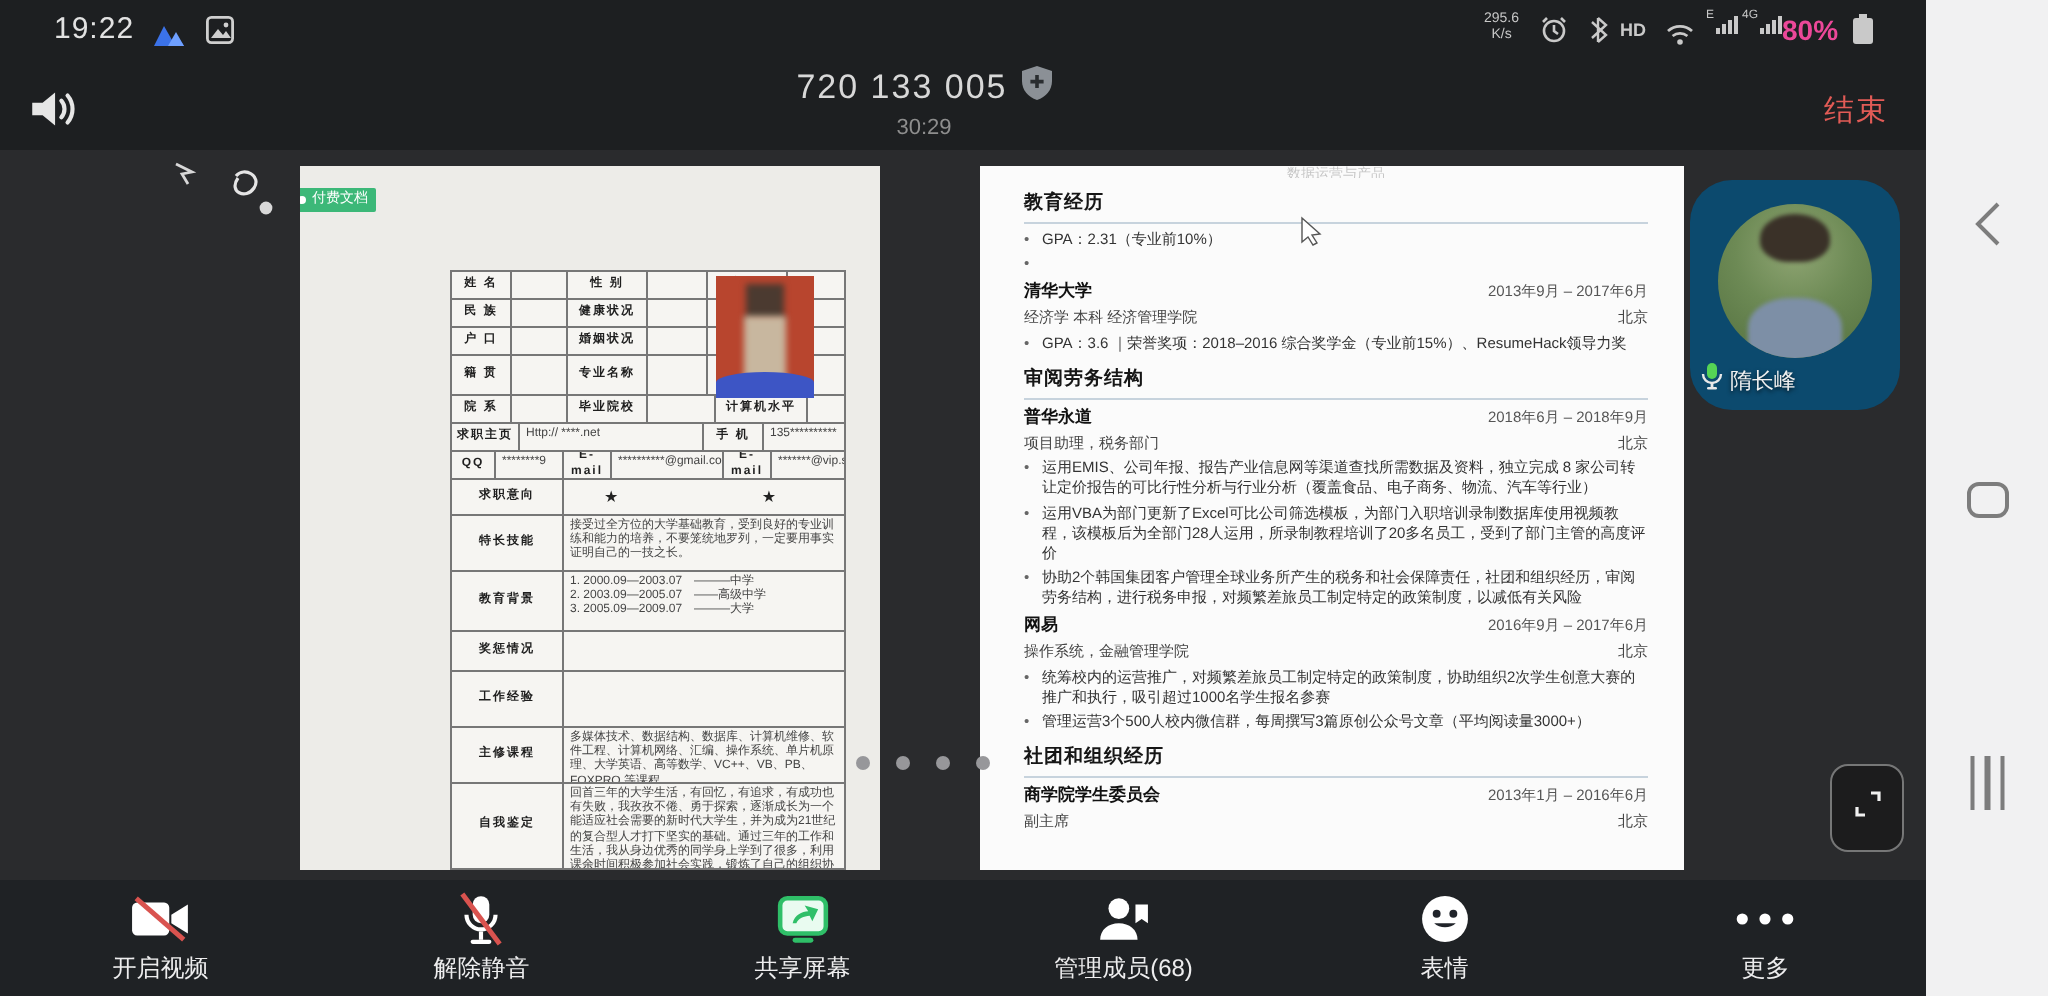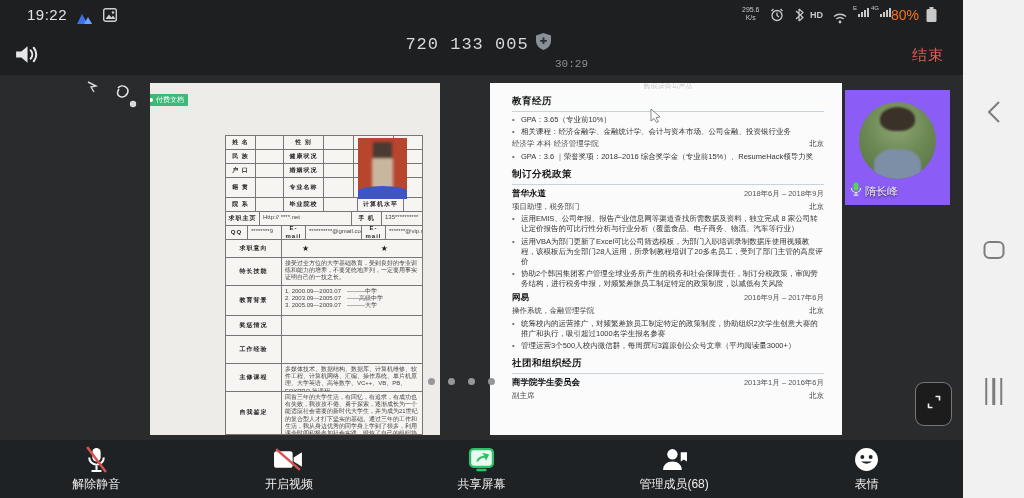--- a/index.html
+++ b/index.html
@@ -8,25 +8,25 @@
 
   
   .time { position:absolute; left:27px; top:6px; font-size:15px; color:#e2e2e2; letter-spacing:.5px; }
   .sb-ico { position:absolute; top:8px; }
   .netspeed { position:absolute; left:742px; top:6px; font-size:7px; line-height:7.5px; color:#c9c9c9; text-align:center; }
   .hd-label { position:absolute; left:810px; top:10px; font-size:9px; font-weight:bold; color:#c9c9c9; }
   .sigwrap { position:absolute; top:8px; display:flex; align-items:flex-end; gap:1px; }
   .siglbl { font-size:6px; color:#c9c9c9; transform:translateY(-6px); }
   .bars { display:flex; align-items:flex-end; gap:1px; }
   .bars i { display:block; width:2px; background:#c9c9c9; }
-  .battery-pct { position:absolute; left:891px; top:7px; font-size:14px; color:#f97316; }
+  .battery-pct { position:absolute; left:891px; top:7px; font-size:14px; color:#ec4899;font-weight:bold; }
 
   
   .spk { position:absolute; left:13px; top:41px; }
-  .mid-block { position:absolute; left:368px; top:33px; width:220px; text-align:right; cursor:default;font-family:Liberation Mono, monospace; }
+  .mid-block { position:absolute; left:352px; top:33px; width:220px; text-align:center; cursor:default; }
   .mid-row { display:flex; align-items:center; justify-content:center; gap:7px; }
   .meeting-id { font-size:17px; color:#d8d8d8; letter-spacing:1px; }
   .timer { font-size:11px; color:#8e8e8e; margin-top:3px; }
   .end-btn { position:absolute; left:912px; top:46px; font-size:15px; color:#e25b56; letter-spacing:1px; cursor:pointer; }
 
   
   .share { position:absolute; left:0; top:75px; width:963px; height:365px; background:#2a2b2d; overflow:hidden; }
   .doodles { position:absolute; left:80px; top:1px; }
 
   .page { position:absolute; top:8px; height:352px; overflow:hidden; }
@@ -62,21 +62,21 @@
   .e-sub { display:flex; justify-content:space-between; font-size:7.5px; color:#444; margin-top:2px; }
   .bullet { display:flex; font-size:7.5px; color:#333; line-height:10px; margin-top:2.5px; }
   .bullet .b { flex:0 0 9px; color:#666; }
 
   .dots { position:absolute; left:428px; top:303px; display:flex; gap:13px; }
   .dot { width:7px; height:7px; border-radius:50%; background:#97979a; }
 
   .cursor { position:absolute; left:650px; top:33px; }
 
   
-  .tile { position:absolute; left:845px; top:90px; width:105px; height:115px; background:#8b5cf6; cursor:pointer; }
+  .tile { position:absolute; left:845px; top:90px; width:105px; height:115px; background:#0c4a6e; cursor:pointer;border-radius:21px; }
   .avatar { position:absolute; left:14px; top:12px; width:77px; height:77px; border-radius:50%; overflow:hidden;
             background:radial-gradient(circle at 50% 30%, #8fa573 0%, #6d8a55 45%, #53703f 100%); }
   .avatar::before { content:""; position:absolute; left:21px; top:5px; width:35px; height:24px; background:#3a3128;
             border-radius:50% 50% 42% 42%; filter:blur(1px); }
   .avatar::after { content:""; position:absolute; left:15px; bottom:-2px; width:47px; height:32px; background:#7d8fa6;
             border-radius:45% 45% 0 0; filter:blur(1px); }
   .tile-foot { position:absolute; left:5px; bottom:5px; display:flex; align-items:center; gap:3px; }
   .p-name { font-size:11px; color:#f0f0f0; text-shadow:0 1px 2px rgba(0,0,0,.7); }
 
   
@@ -290,55 +290,58 @@
       </div>
   </div>
 
   <div class="page page-right">
     <div class="rp-inner">
       <div class="top-frag">数据运营与产品</div>
     <div class="sec-title">教育经历</div>
         <div class="sec-rule"></div>
         <div class="bullet">
           <span class="b">•</span>
-          <span>GPA：3.65（专业前10%）</span>
-        </div>
-        <div class="bullet">
-          <span class="b">•</span>
-          <span>相关课程：经济金融学、金融统计学、会计与资本市场、公司金融、投资银行业务</span>
+          <span>GPA：2.31（专业前10%）</span>
+        </div>
+        <div class="bullet">
+          <span class="b">•</span>
+        </div>
+        <div class="e-head">
+          <span class="e-org">清华大学</span>
+          <span class="e-period">2013年9月 – 2017年6月</span>
         </div>
         <div class="e-sub">
           <span>经济学 本科 经济管理学院</span>
           <span>北京</span>
         </div>
         <div class="bullet">
           <span class="b">•</span>
           <span>GPA：3.6 ｜荣誉奖项：2018–2016 综合奖学金（专业前15%）、ResumeHack领导力奖</span>
         </div>
-        <div class="sec-title">制订分税政策</div>
+        <div class="sec-title">审阅劳务结构</div>
         <div class="sec-rule"></div>
         <div class="e-head">
           <span class="e-org">普华永道</span>
           <span class="e-period">2018年6月 – 2018年9月</span>
         </div>
         <div class="e-sub">
           <span>项目助理，税务部门</span>
           <span>北京</span>
         </div>
         <div class="bullet">
           <span class="b">•</span>
           <span>运用EMIS、公司年报、报告产业信息网等渠道查找所需数据及资料，独立完成 8 家公司转让定价报告的可比行性分析与行业分析（覆盖食品、电子商务、物流、汽车等行业）</span>
         </div>
         <div class="bullet">
           <span class="b">•</span>
           <span>运用VBA为部门更新了Excel可比公司筛选模板，为部门入职培训录制数据库使用视频教程，该模板后为全部门28人运用，所录制教程培训了20多名员工，受到了部门主管的高度评价</span>
         </div>
         <div class="bullet">
           <span class="b">•</span>
-          <span>协助2个韩国集团客户管理全球业务所产生的税务和社会保障责任，制订分税政策，审阅劳务结构，进行税务申报，对频繁差旅员工制定特定的政策制度，以减低有关风险</span>
+          <span>协助2个韩国集团客户管理全球业务所产生的税务和社会保障责任，社团和组织经历，审阅劳务结构，进行税务申报，对频繁差旅员工制定特定的政策制度，以减低有关风险</span>
         </div>
         <div class="e-head">
           <span class="e-org">网易</span>
           <span class="e-period">2016年9月 – 2017年6月</span>
         </div>
         <div class="e-sub">
           <span>操作系统，金融管理学院</span>
           <span>北京</span>
         </div>
         <div class="bullet">
@@ -396,44 +399,44 @@
     <svg width="20" height="20" viewBox="0 0 20 20" fill="none" stroke="#f0f0f0" stroke-width="1.6">
         <path d="M11.5 4.5h4v4"></path>
         <path d="M8.5 15.5h-4v-4"></path>
       </svg>
   </span>
 </div>
 
 <div class="toolbar">
     <div class="tb-item">
       <div class="tb-icon">
+        <svg width="31" height="23" viewBox="0 0 30 22">
+          <rect x="1" y="3" width="18" height="16" rx="2.5" fill="#fff"></rect>
+          <path d="M20 9l8-5v14l-8-5z" fill="#fff"></path>
+          <line x1="3" y1="1" x2="26" y2="21" stroke="#d9534f" stroke-width="2.4"></line>
+        </svg>
+      </div>
+      <div class="tb-label">开启视频</div>
+    </div>
+    <div class="tb-item">
+      <div class="tb-icon">
         <svg width="25" height="27" viewBox="0 0 24 26">
           <g fill="#fff">
             <rect x="8" y="2" width="8" height="13" rx="4"></rect>
             <path d="M4 11a8 8 0 0 0 16 0h-2a6 6 0 0 1-12 0z"></path>
             <rect x="11" y="19" width="2" height="4"></rect>
             <rect x="7" y="23" width="10" height="2" rx="1"></rect>
           </g>
           <line x1="3" y1="1" x2="21" y2="25" stroke="#d9534f" stroke-width="2.4"></line>
         </svg>
       </div>
       <div class="tb-label">解除静音</div>
     </div>
     <div class="tb-item">
       <div class="tb-icon">
-        <svg width="31" height="23" viewBox="0 0 30 22">
-          <rect x="1" y="3" width="18" height="16" rx="2.5" fill="#fff"></rect>
-          <path d="M20 9l8-5v14l-8-5z" fill="#fff"></path>
-          <line x1="3" y1="1" x2="26" y2="21" stroke="#d9534f" stroke-width="2.4"></line>
-        </svg>
-      </div>
-      <div class="tb-label">开启视频</div>
-    </div>
-    <div class="tb-item">
-      <div class="tb-icon">
         <svg width="27" height="25" viewBox="0 0 26 24">
           <rect x="2" y="2" width="22" height="17" rx="3.5" fill="#e9fbf0" stroke="#2fbf68" stroke-width="2.2"></rect>
           <path d="M8 14c1-4 4.5-5.5 7.5-5.7L13.8 5.5l6.5 1.8-2.8 5.8-1.3-2.7c-2.8.2-5.4 1.3-6.4 3.6z" fill="#2fbf68"></path>
           <rect x="8" y="21" width="10" height="2.4" rx="1.2" fill="#2fbf68"></rect>
         </svg>
       </div>
       <div class="tb-label">共享屏幕</div>
     </div>
     <div class="tb-item">
       <div class="tb-icon">
@@ -448,20 +451,30 @@
     <div class="tb-item">
       <div class="tb-icon">
         <svg width="25" height="25" viewBox="0 0 24 24">
           <circle cx="12" cy="12" r="11" fill="#fff"></circle>
           <circle cx="8" cy="9.5" r="1.9" fill="#20242a"></circle>
           <circle cx="16" cy="9.5" r="1.9" fill="#20242a"></circle>
           <path d="M6.8 14a6.8 5.6 0 0 0 10.4 0z" fill="#20242a"></path>
         </svg>
       </div>
       <div class="tb-label">表情</div>
+    </div>
+    <div class="tb-item">
+      <div class="tb-icon">
+        <svg width="31" height="9" viewBox="0 0 30 8">
+          <circle cx="4" cy="4" r="2.7" fill="#fff"></circle>
+          <circle cx="15" cy="4" r="2.7" fill="#fff"></circle>
+          <circle cx="26" cy="4" r="2.7" fill="#fff"></circle>
+        </svg>
+      </div>
+      <div class="tb-label">更多</div>
     </div>
   </div>
 
 <div class="navbar">
   <span class="nav-ico" style="top:100px">
     <svg width="16" height="24" viewBox="0 0 16 24" fill="none" stroke="#7d7d7d" stroke-width="2">
         <path d="M13 2L3 12l10 10"></path>
       </svg>
   </span>
   <span class="nav-ico nav-home" style="top:241px"></span>

